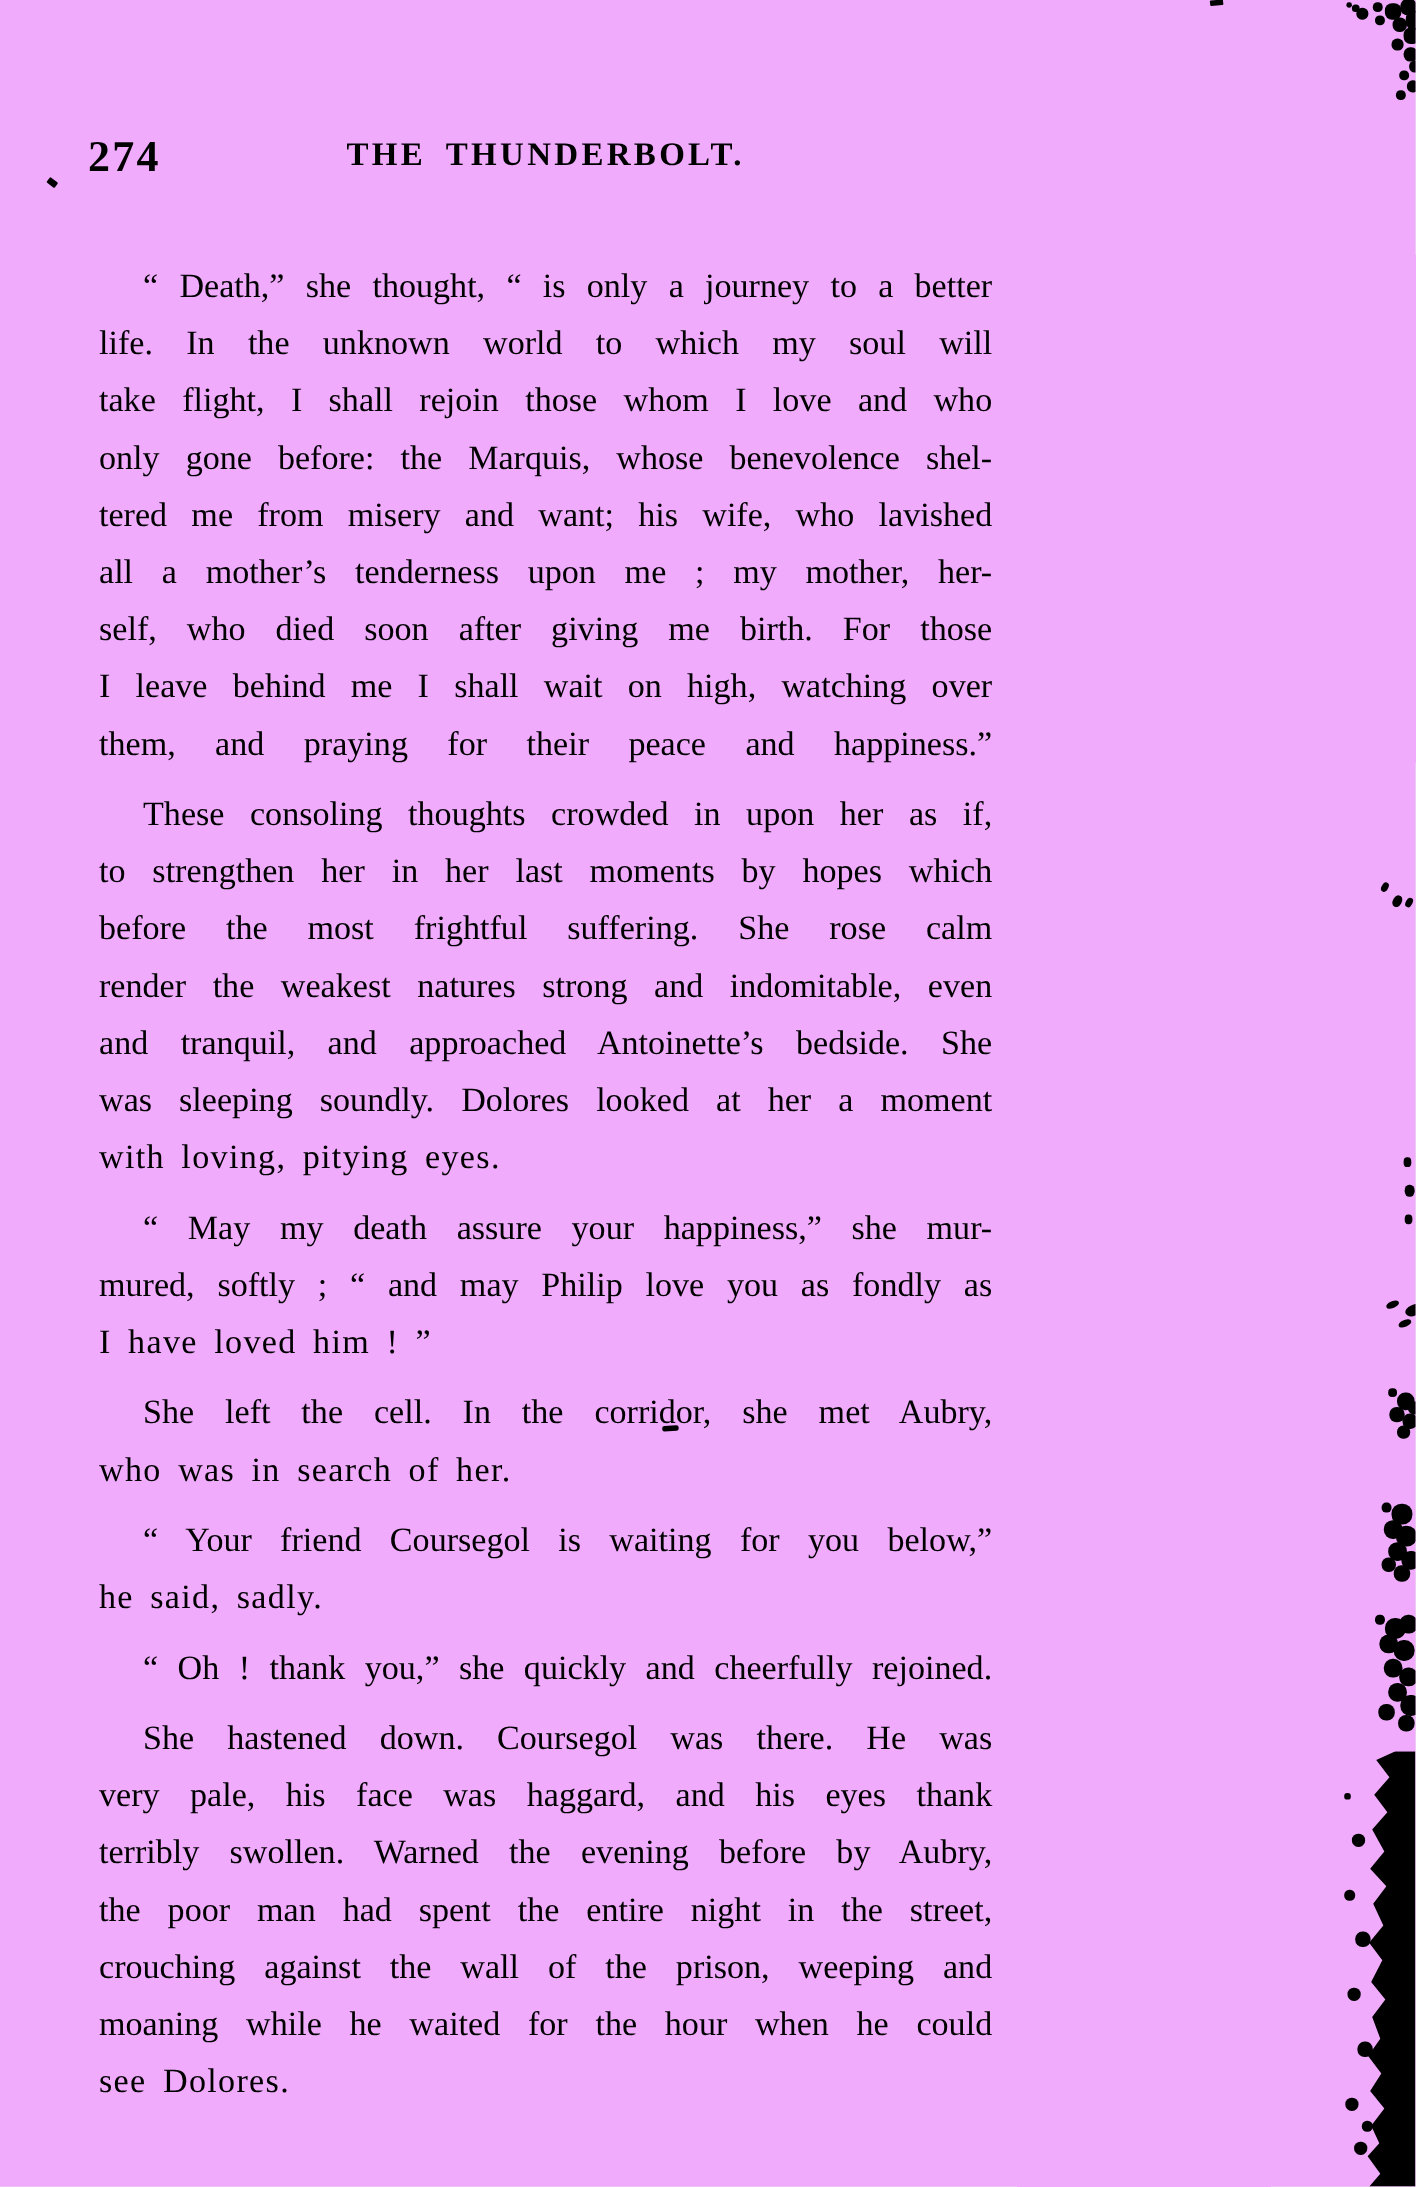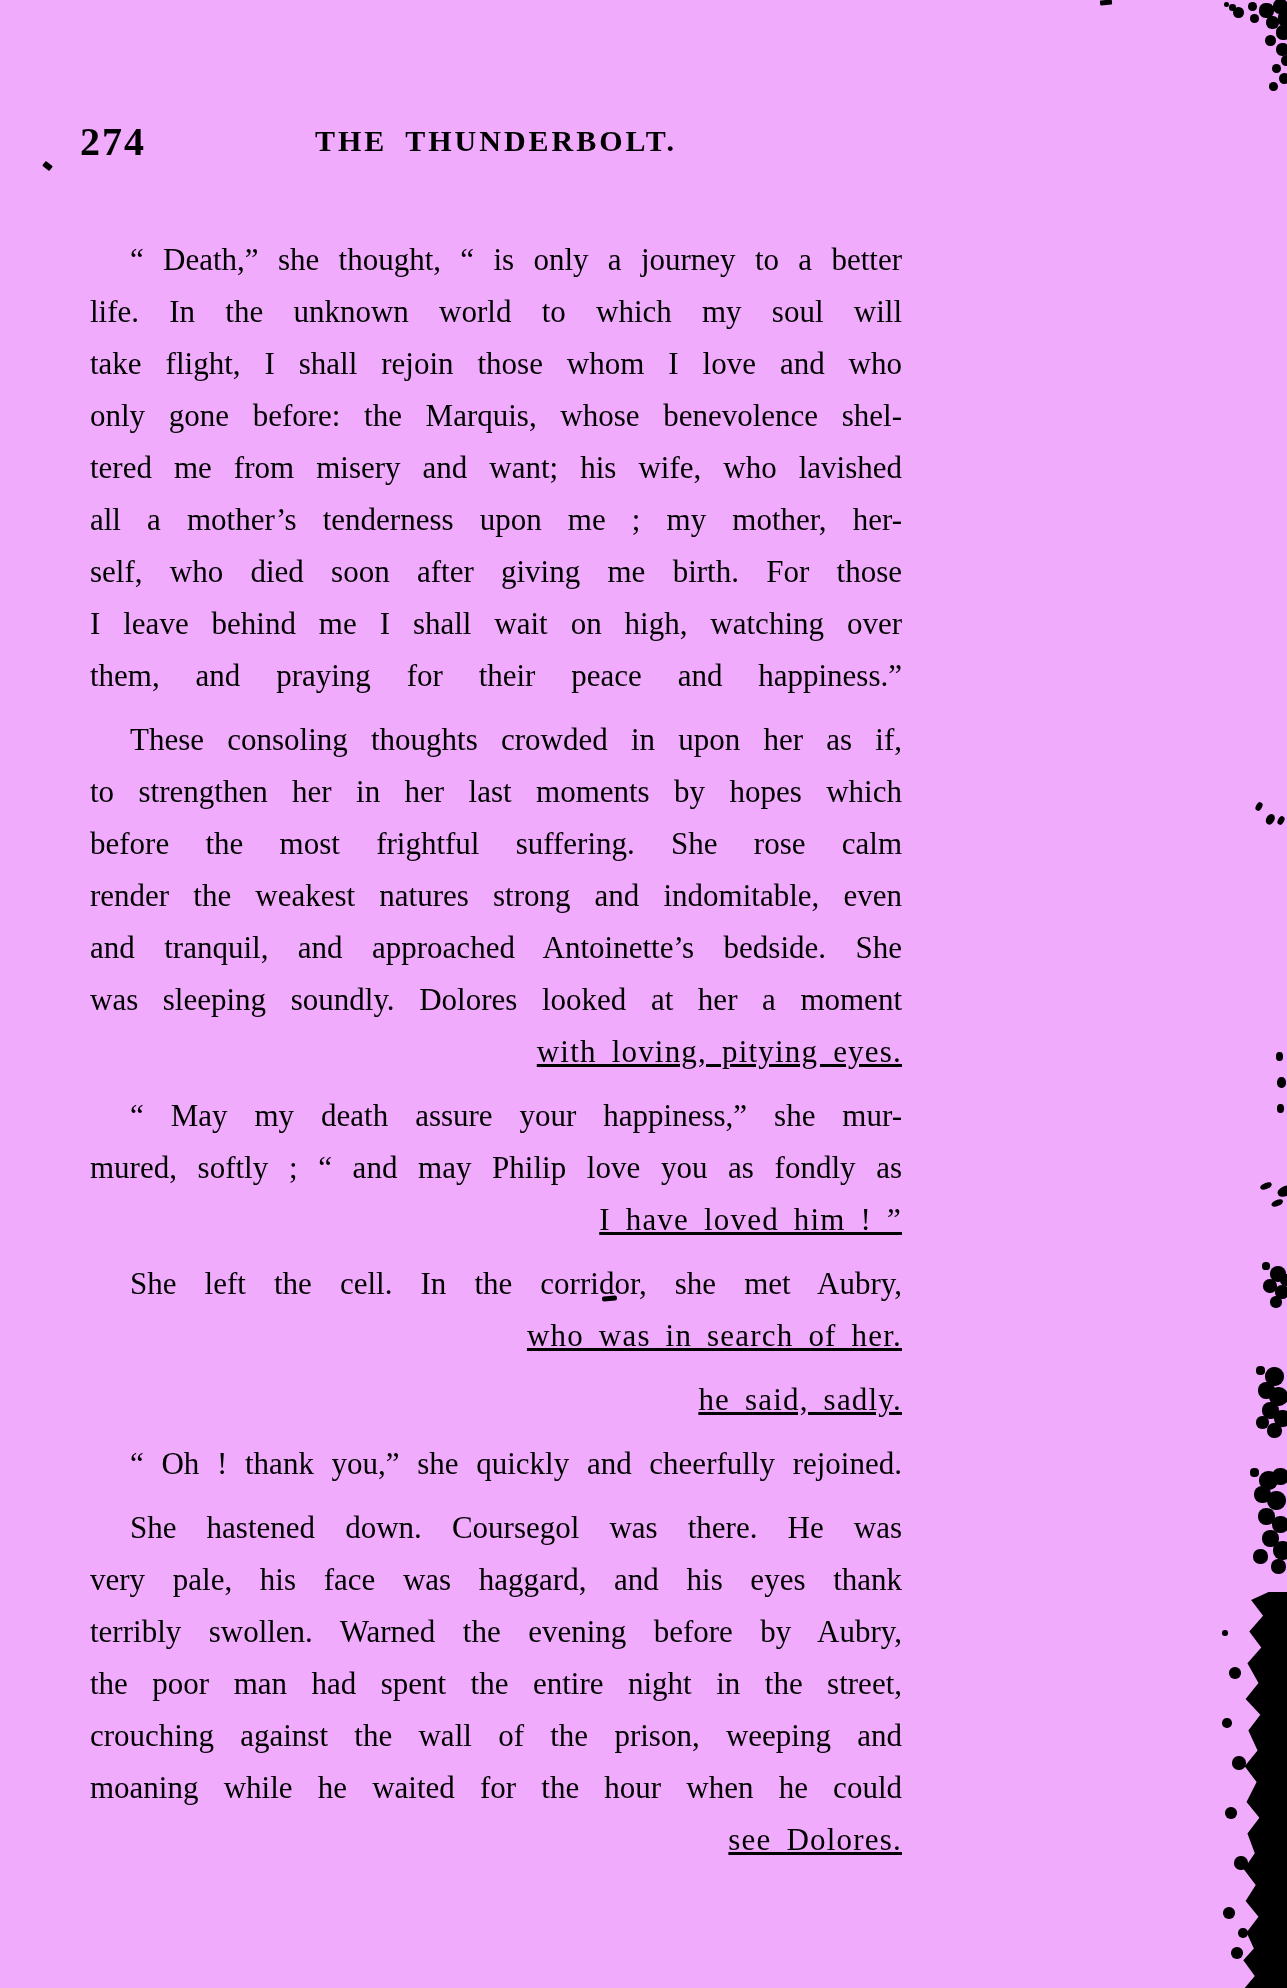--- a/index.html
+++ b/index.html
@@ -32,24 +32,23 @@
   }
   .para{margin:12px;}
   .line{white-space:nowrap;}
   .line.just{
     text-align:justify;
     text-align-last:justify;
     -moz-text-align-last:justify;
     text-justify:inter-word;
   }
   .line.endline{
-    text-align:right;
+    text-align:left;
     letter-spacing:1.2px;
     word-spacing:6px;
-    text-decoration:underline;
   }
   .line.first{text-indent:40px;}
   
   .stray-dash{
     position:absolute;left:602px;top:1296px;width:15px;height:5px;
     background:#000;transform:rotate(-4deg);border-radius:2px;
   }
   .tick-left{
     position:absolute;left:43px;top:163px;width:9px;height:6px;
     background:#000;transform:rotate(38deg);border-radius:1px;
@@ -149,20 +148,21 @@
       <div class="para">
         <div class="line just first">“ May my death assure your happiness,” she mur-</div>
         <div class="line just">mured, softly ; “ and may Philip love you as fondly as</div>
         <div class="line endline">I have loved him ! ”</div>
       </div>
       <div class="para">
         <div class="line just first">She left the cell. In the corridor, she met Aubry,</div>
         <div class="line endline">who was in search of her.</div>
       </div>
       <div class="para">
+        <div class="line just first">“ Your friend Coursegol is waiting for you below,”</div>
         <div class="line endline">he said, sadly.</div>
       </div>
       <div class="para">
         <div class="line just first">“ Oh ! thank you,” she quickly and cheerfully rejoined.</div>
       </div>
       <div class="para">
         <div class="line just first">She hastened down. Coursegol was there. He was</div>
         <div class="line just">very pale, his face was haggard, and his eyes thank</div>
         <div class="line just">terribly swollen. Warned the evening before by Aubry,</div>
         <div class="line just">the poor man had spent the entire night in the street,</div>

